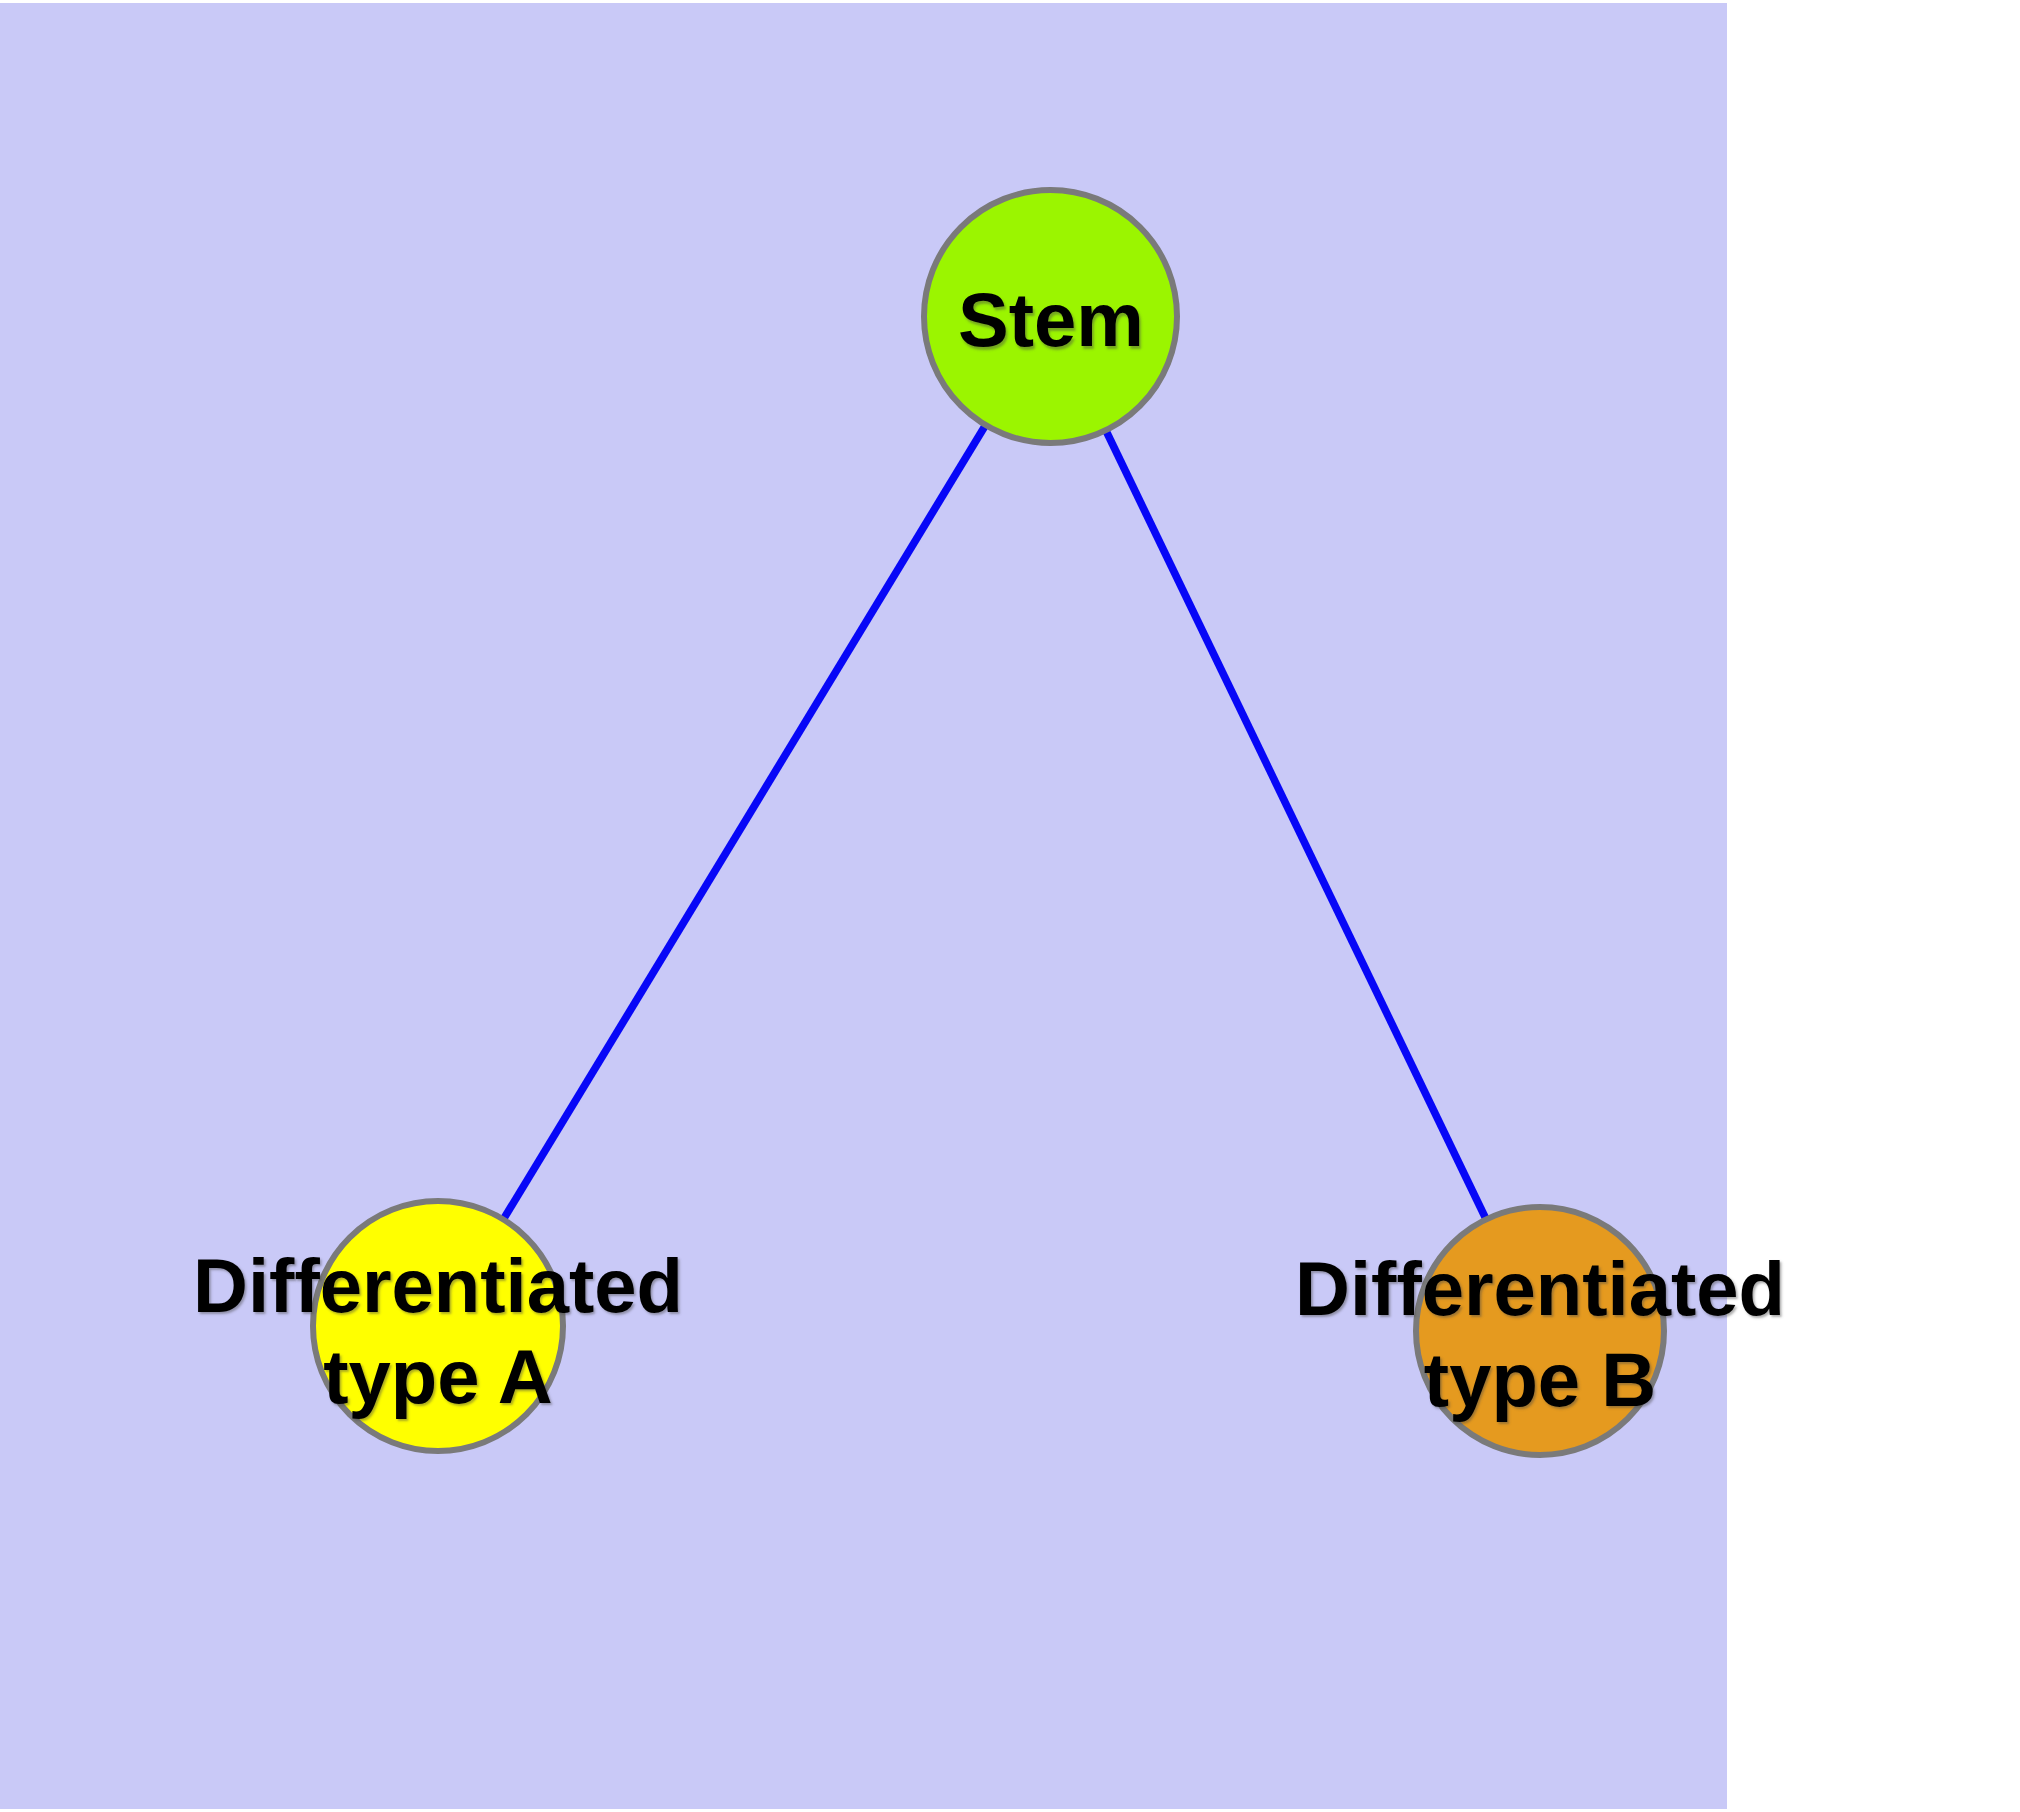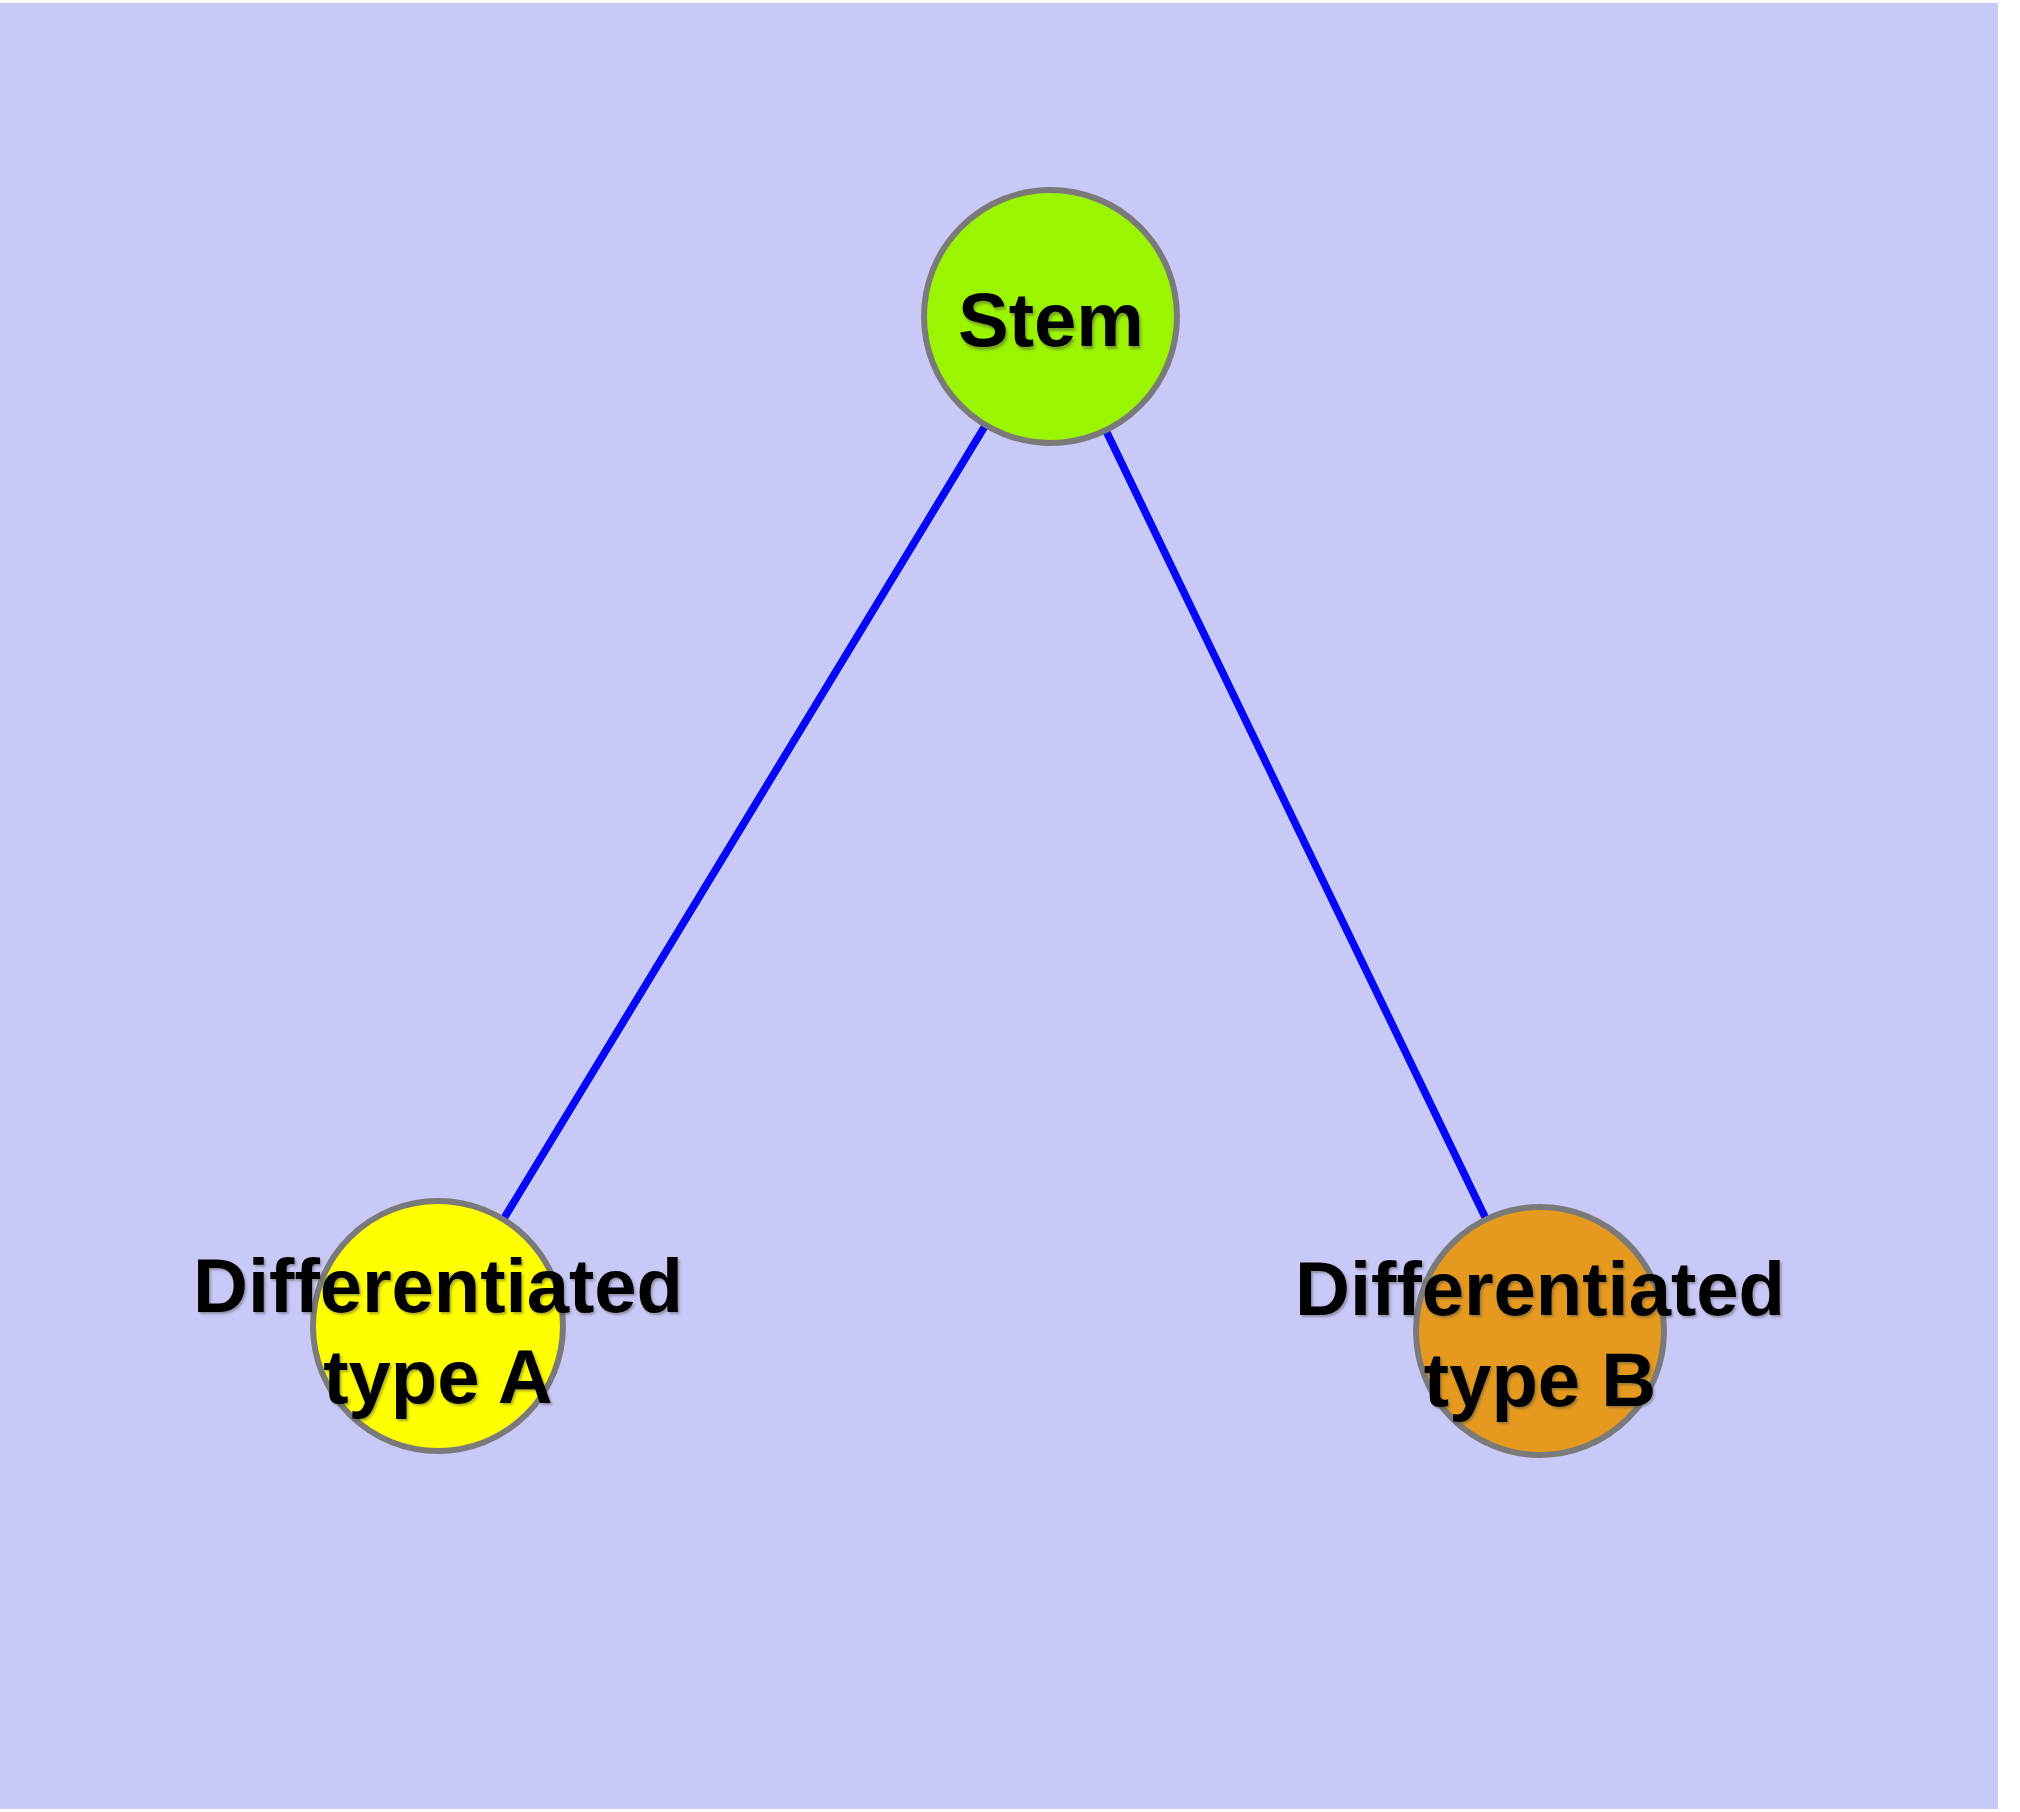--- a/index.html
+++ b/index.html
@@ -7,21 +7,21 @@
     padding: 0;
     background: #ffffff;
     width: 2021px;
     height: 1812px;
     overflow: hidden;
     font-family: "Liberation Sans", "DejaVu Sans", sans-serif;
   }
   .canvas {
     position: absolute;
     left: 0; top: 0;
-    width: 1998px; height: 1812px;
+    width: 1727px; height: 1812px;
   }
   .edge-strip {
     position: absolute;
     left: 0;
     width: 2021px;
     height: 3.4px;
     background: #ffffff;
     z-index: 1;
   }
   .edge-strip.top { top: 0; }

